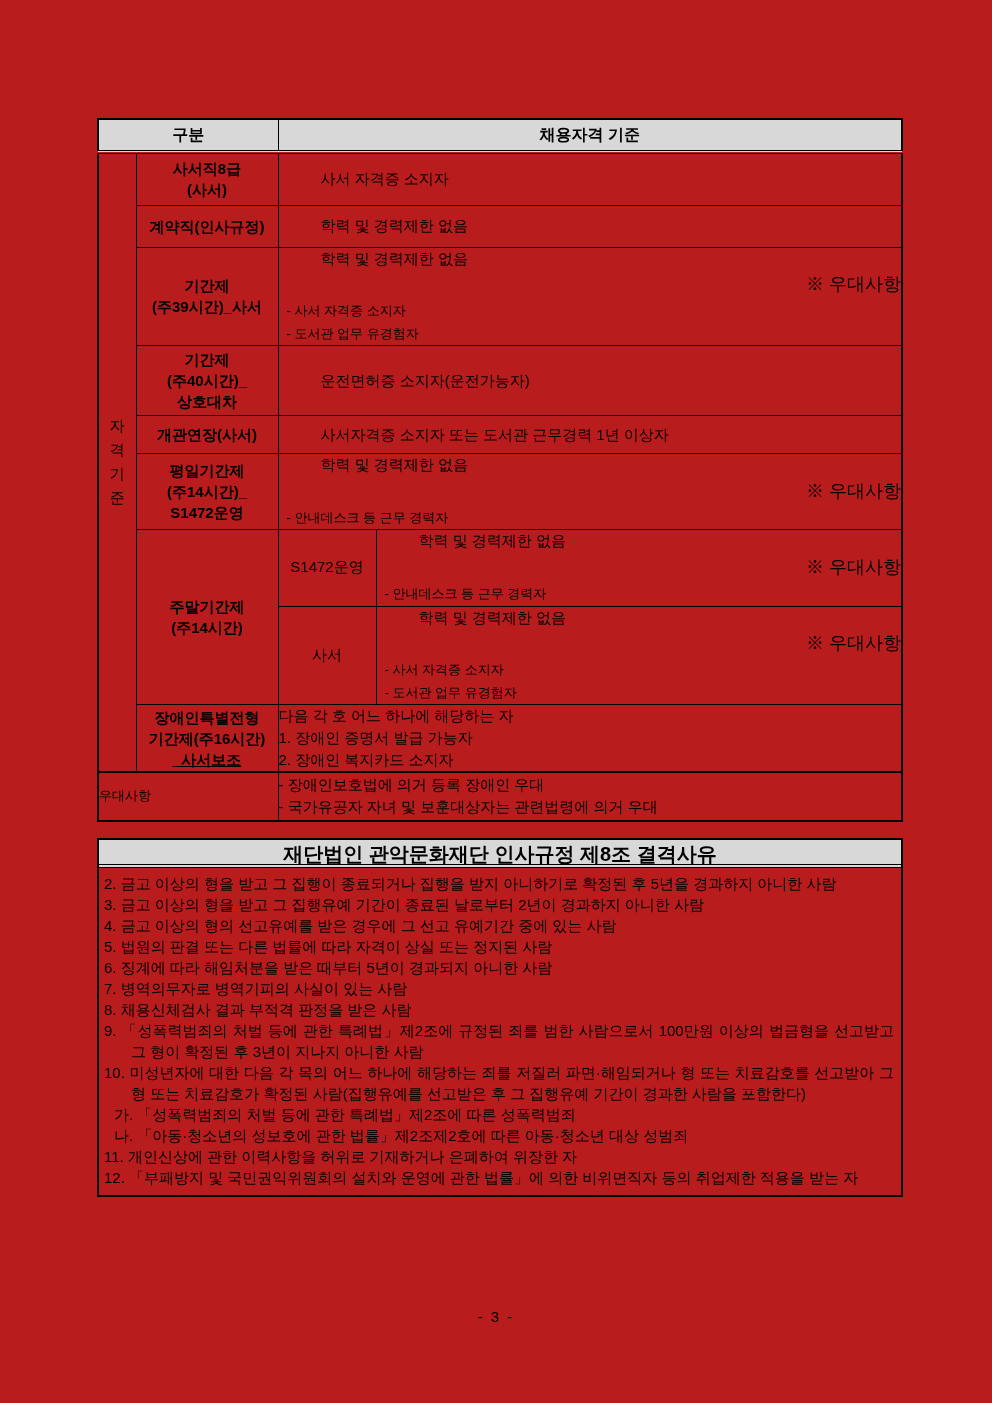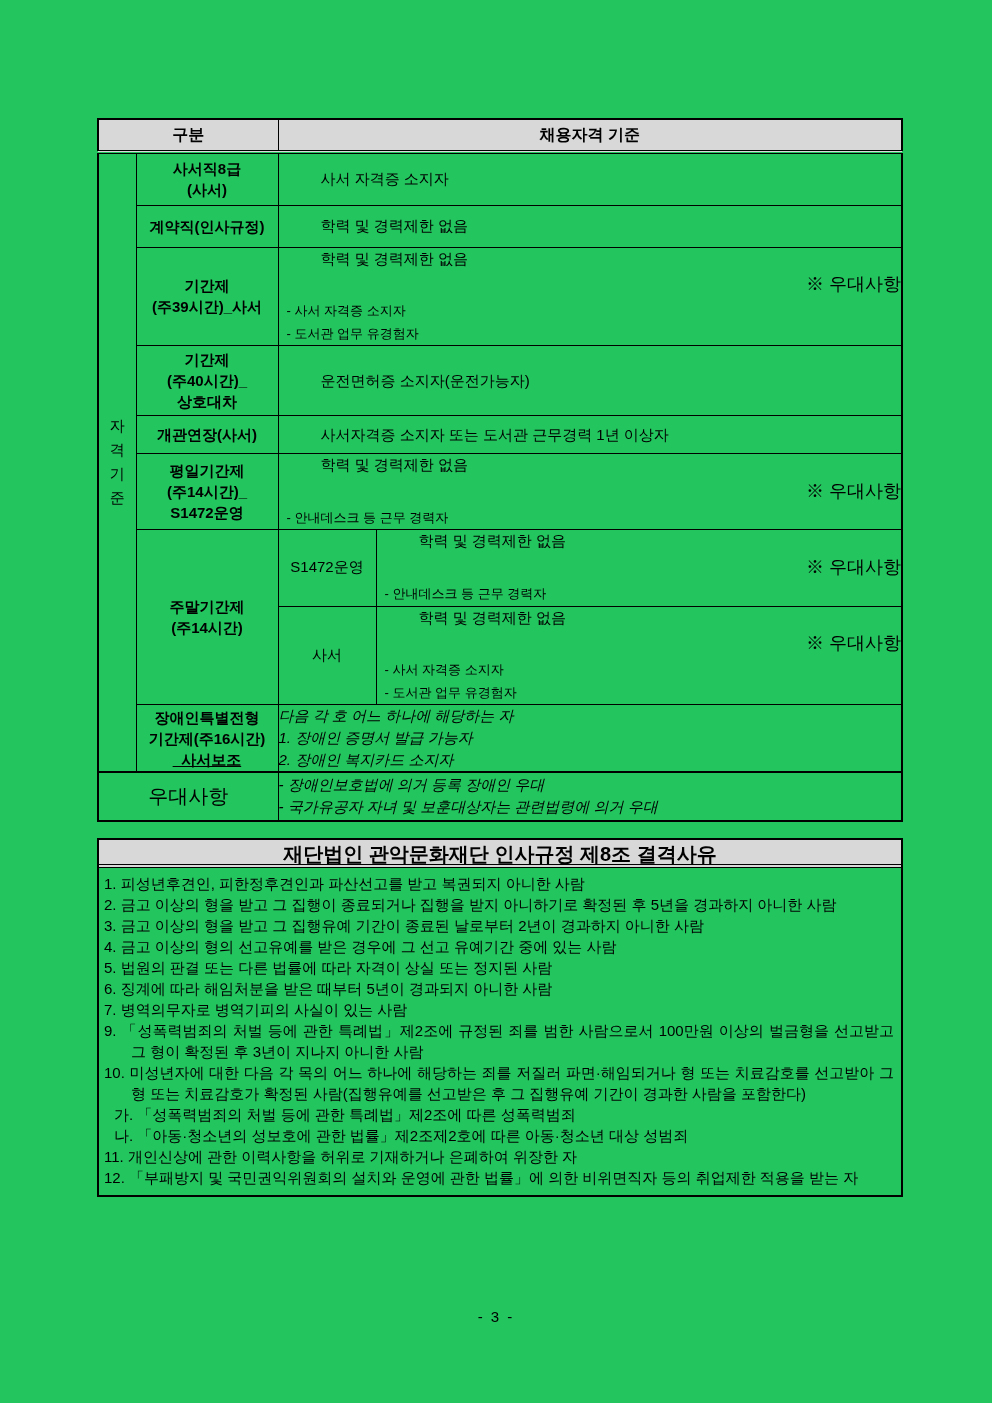--- a/index.html
+++ b/index.html
@@ -3,21 +3,21 @@
 <meta charset="utf-8">
 <style>
   * { box-sizing: border-box; }
   html, body { margin: 0; padding: 0; }
   body {
     width: 992px; height: 1403px;
     background: #ffffff;
     font-family: "Liberation Sans", sans-serif;
     color: #000;
   }
-  .page { position: relative; width: 992px; height: 1403px; background: #22c55e; overflow: hidden; }
+  .page { position: relative; width: 992px; height: 1403px; background: #b91c1c; overflow: hidden; }
 
   table { border-collapse: collapse; table-layout: fixed; }
 
   
   .qual {
     position: absolute; left: 97px; top: 118px; width: 806px;
     border: 2px solid #000;
   }
   .qual th, .qual td { border: 1px solid #000; padding: 0; vertical-align: middle; }
   .qual .thead th {
@@ -29,23 +29,23 @@
   .side { text-align: center; font-size: 15px; }
   .side .vchar { line-height: 24px; }
   .lbl { font-weight: bold; font-size: 15px; text-align: center; line-height: 1.4; }
   .lbl div { white-space: nowrap; }
   .lbl .underline { text-decoration: underline; }
   .sublbl { font-size: 15px; text-align: center; }
   .val { font-size: 15px; padding: 5px 8px; text-align: left; }
   .val .main { font-size: 15px; line-height: 1.45; padding-left: 42px; }
   .val .notehead { font-size: 18px; line-height: 1.7; text-align: right; }
   .val .note { font-size: 13px; line-height: 1.75; padding-left: 8px; }
-  .val .line { font-size: 15px; line-height: 1.45; font-style: italic; }
+  .val .line { font-size: 15px; line-height: 1.45; }
   tr.pref td { border-top: 2px solid #000; }
-  .preflbl { font-size: 20px; text-align: center; }
+  .preflbl { font-size: 13px; }
 
   
   .disq {
     position: absolute; left: 97px; top: 838px; width: 806px;
     border: 2px solid #000;
   }
   .disq .title {
     background: #d8d8d8;
     font-weight: bold; font-size: 20px; text-align: center;
     height: 28px; line-height: 28px;
@@ -197,27 +197,27 @@
           <div class="line">- 장애인보호법에 의거 등록 장애인 우대</div>
           <div class="line">- 국가유공자 자녀 및 보훈대상자는 관련법령에 의거 우대</div>
         </td>
       </tr>
     </tbody>
   </table>
 
   <div class="disq">
     <div class="title">재단법인 관악문화재단 인사규정 제8조 결격사유</div>
     <div class="body">
-      <p class="item">1. 피성년후견인, 피한정후견인과 파산선고를 받고 복권되지 아니한 사람</p>
       <p class="item">2. 금고 이상의 형을 받고 그 집행이 종료되거나 집행을 받지 아니하기로 확정된 후 5년을 경과하지 아니한 사람</p>
       <p class="item">3. 금고 이상의 형을 받고 그 집행유예 기간이 종료된 날로부터 2년이 경과하지 아니한 사람</p>
       <p class="item">4. 금고 이상의 형의 선고유예를 받은 경우에 그 선고 유예기간 중에 있는 사람</p>
       <p class="item">5. 법원의 판결 또는 다른 법률에 따라 자격이 상실 또는 정지된 사람</p>
       <p class="item">6. 징계에 따라 해임처분을 받은 때부터 5년이 경과되지 아니한 사람</p>
       <p class="item">7. 병역의무자로 병역기피의 사실이 있는 사람</p>
+      <p class="item">8. 채용신체검사 결과 부적격 판정을 받은 사람</p>
       <p class="item">9. 「성폭력범죄의 처벌 등에 관한 특례법」제2조에 규정된 죄를 범한 사람으로서 100만원 이상의 벌금형을 선고받고 그 형이 확정된 후 3년이 지나지 아니한 사람</p>
       <p class="item">10. 미성년자에 대한 다음 각 목의 어느 하나에 해당하는 죄를 저질러 파면·해임되거나 형 또는 치료감호를 선고받아 그 형 또는 치료감호가 확정된 사람(집행유예를 선고받은 후 그 집행유예 기간이 경과한 사람을 포함한다)</p>
       <p class="item sub">가. 「성폭력범죄의 처벌 등에 관한 특례법」제2조에 따른 성폭력범죄</p>
       <p class="item sub">나. 「아동·청소년의 성보호에 관한 법률」제2조제2호에 따른 아동·청소년 대상 성범죄</p>
       <p class="item">11. 개인신상에 관한 이력사항을 허위로 기재하거나 은폐하여 위장한 자</p>
       <p class="item">12. 「부패방지 및 국민권익위원회의 설치와 운영에 관한 법률」에 의한 비위면직자 등의 취업제한 적용을 받는 자</p>
     </div>
   </div>
 
   <div class="pagenum">- 3 -</div>

